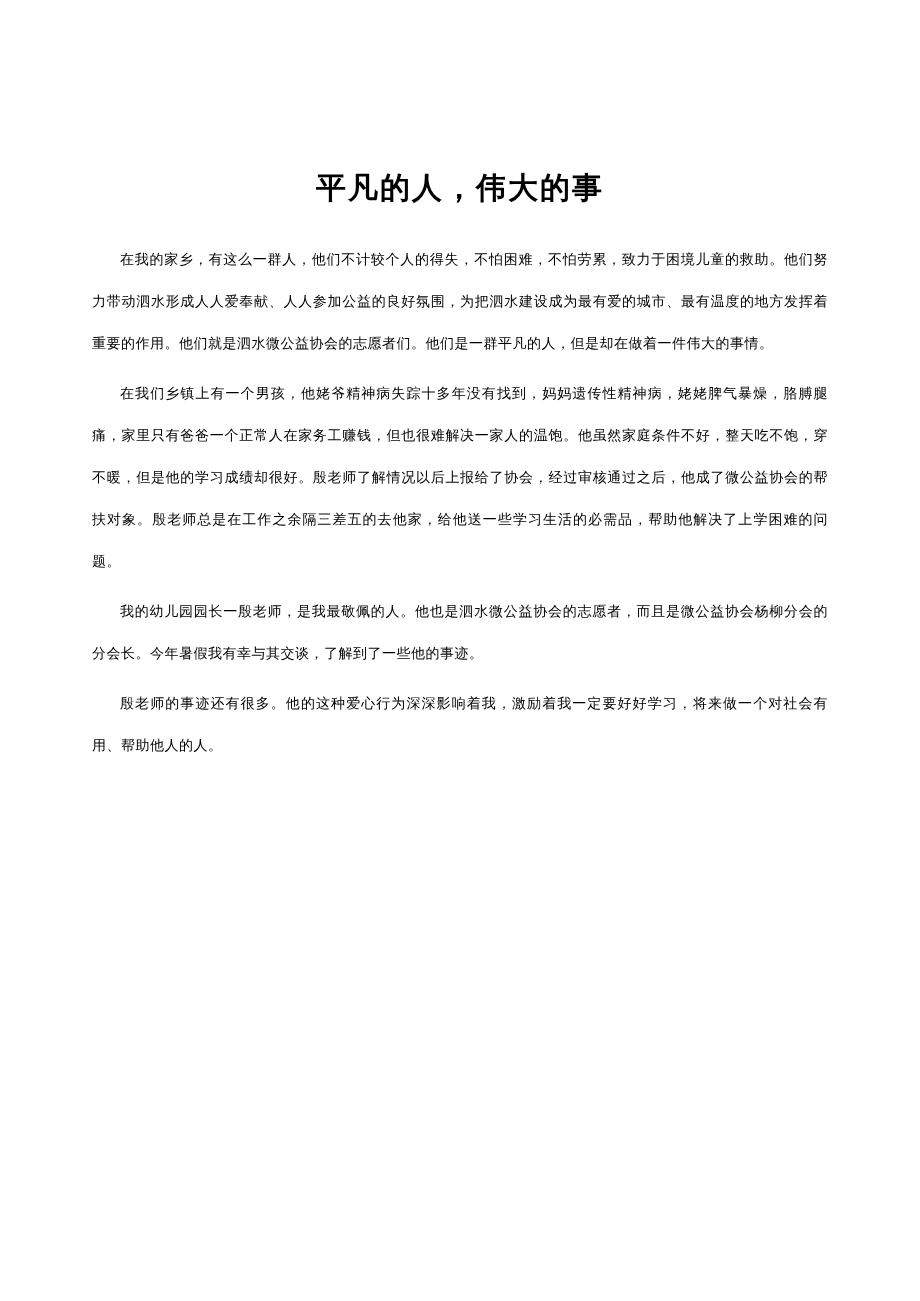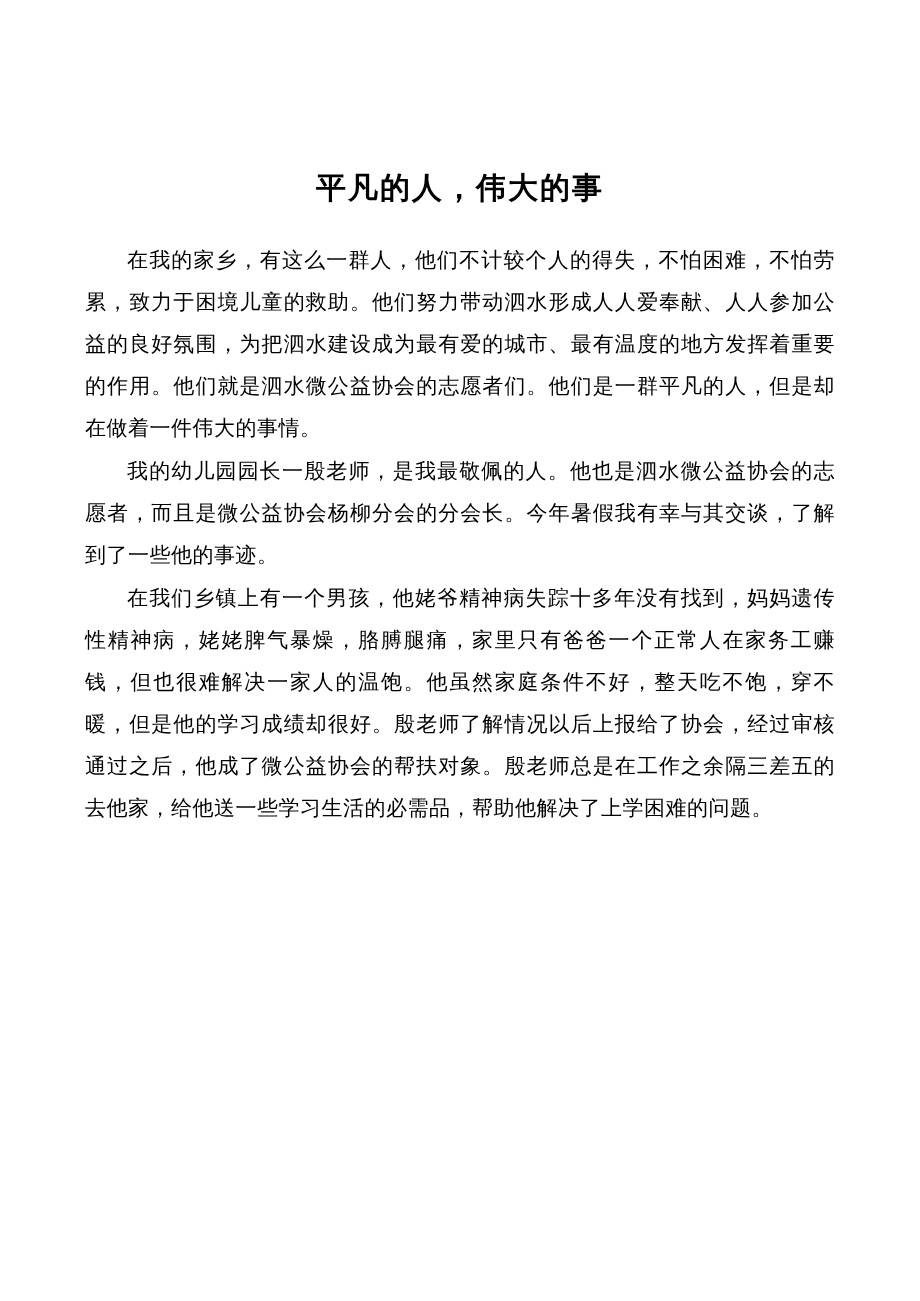--- a/index.html
+++ b/index.html
@@ -24,33 +24,34 @@
     .doc-title {
       margin: 0 0 30px 0;
       text-align: center;
       font-family: "Liberation Sans", sans-serif;
       font-weight: bold;
       font-size: 30px;
       letter-spacing: 2px;
       color: #000000;
     }
     .doc-body p {
-      margin: 1px;
-      font-size: 21px;
+      margin: 8px;
+      font-size: 14px;
       line-height: 42px;
       text-indent: 2em;
       text-align: justify;
       text-justify: inter-ideograph;
       letter-spacing: 0.5px;
       color: #000000;
     }
   </style>
 </head>
 <body>
 
 <div class="page">
   <h1 class="doc-title">平凡的人，伟大的事</h1>
   <div class="doc-body">
     <p>在我的家乡，有这么一群人，他们不计较个人的得失，不怕困难，不怕劳累，致力于困境儿童的救助。他们努力带动泗水形成人人爱奉献、人人参加公益的良好氛围，为把泗水建设成为最有爱的城市、最有温度的地方发挥着重要的作用。他们就是泗水微公益协会的志愿者们。他们是一群平凡的人，但是却在做着一件伟大的事情。</p>
+    <p>在我们乡镇上有一个男孩，他姥爷精神病失踪十多年没有找到，妈妈遗传性精神病，姥姥脾气暴燥，胳膊腿痛，家里只有爸爸一个正常人在家务工赚钱，但也很难解决一家人的温饱。他虽然家庭条件不好，整天吃不饱，穿不暖，但是他的学习成绩却很好。殷老师了解情况以后上报给了协会，经过审核通过之后，他成了微公益协会的帮扶对象。殷老师总是在工作之余隔三差五的去他家，给他送一些学习生活的必需品，帮助他解决了上学困难的问题。</p>
     <p>我的幼儿园园长一殷老师，是我最敬佩的人。他也是泗水微公益协会的志愿者，而且是微公益协会杨柳分会的分会长。今年暑假我有幸与其交谈，了解到了一些他的事迹。</p>
-    <p>在我们乡镇上有一个男孩，他姥爷精神病失踪十多年没有找到，妈妈遗传性精神病，姥姥脾气暴燥，胳膊腿痛，家里只有爸爸一个正常人在家务工赚钱，但也很难解决一家人的温饱。他虽然家庭条件不好，整天吃不饱，穿不暖，但是他的学习成绩却很好。殷老师了解情况以后上报给了协会，经过审核通过之后，他成了微公益协会的帮扶对象。殷老师总是在工作之余隔三差五的去他家，给他送一些学习生活的必需品，帮助他解决了上学困难的问题。</p>
+    <p>殷老师的事迹还有很多。他的这种爱心行为深深影响着我，激励着我一定要好好学习，将来做一个对社会有用、帮助他人的人。</p>
   </div>
 </div>
 
 </body></html>

